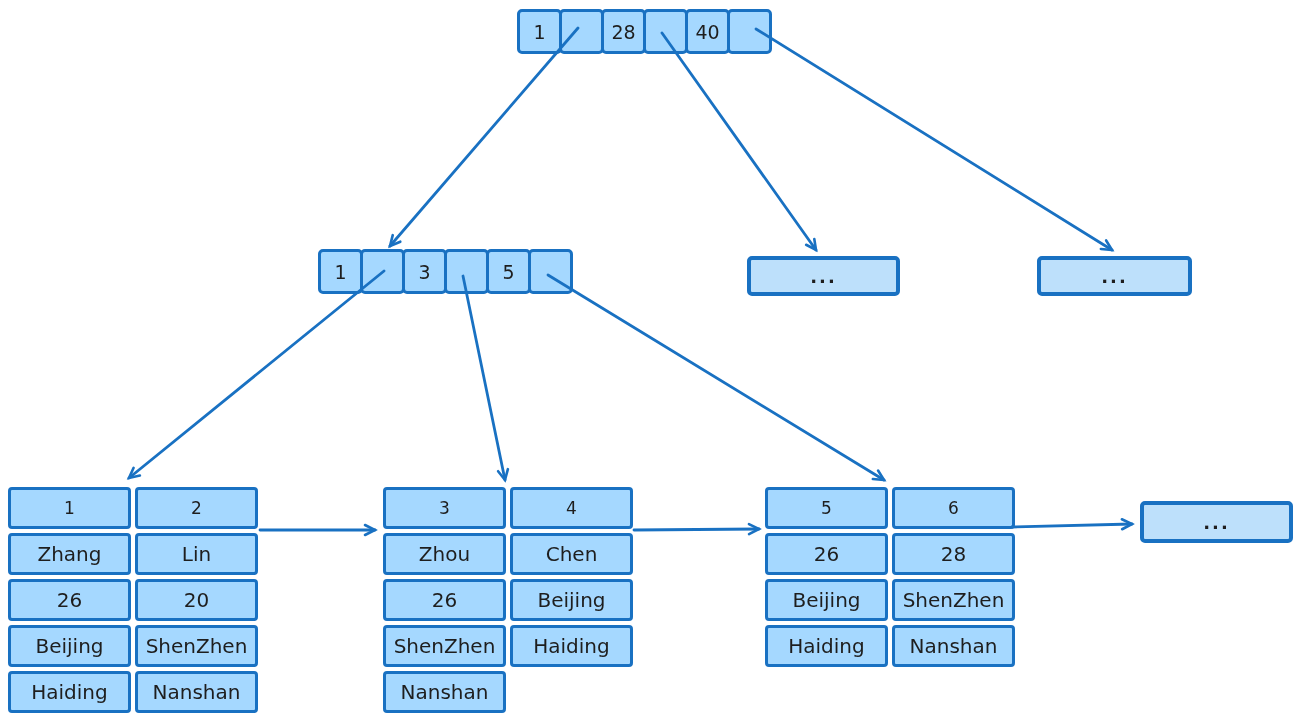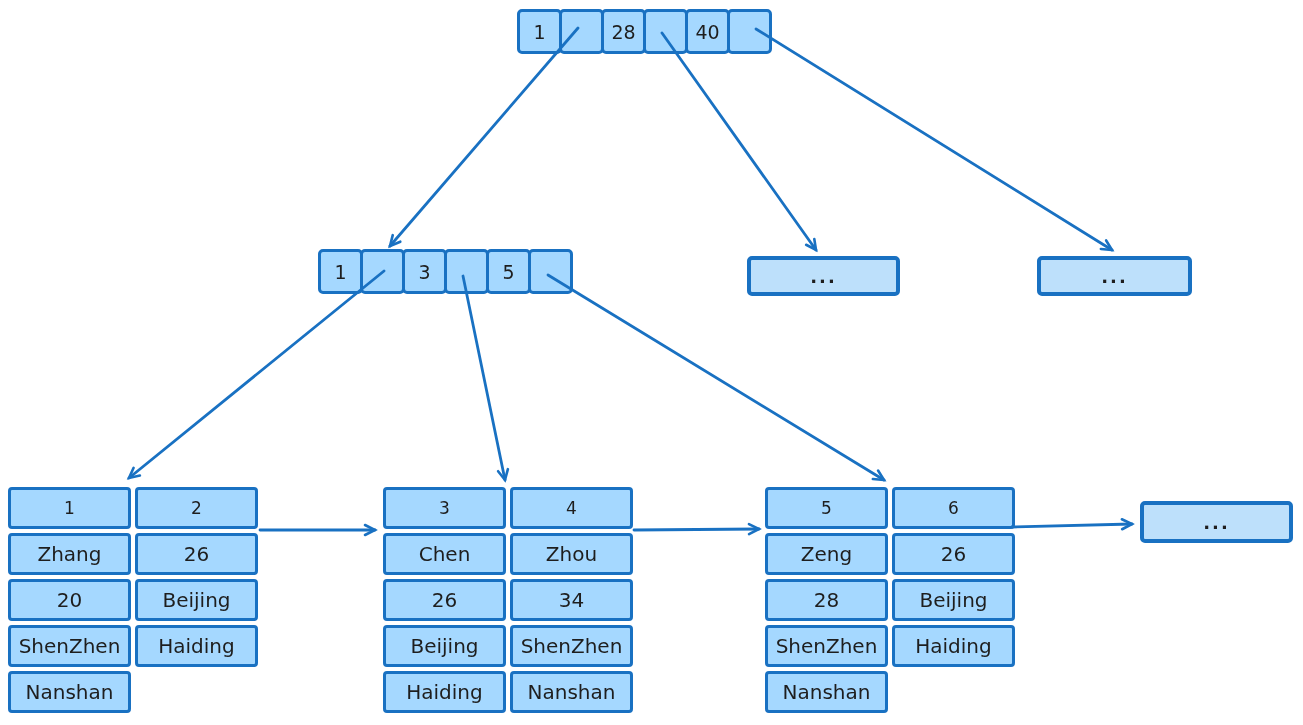--- a/index.html
+++ b/index.html
@@ -94,45 +94,44 @@
     <div class="ncell"></div>
   </div>
 
   <div class="morebox" style="left:747px; top:256px; width:153px; height:40px;">...</div>
   <div class="morebox" style="left:1037px; top:256px; width:155px; height:40px;">...</div>
 
   <div class="leaf" style="left:8px; top:487px;">
     <div class="tcell th">1</div>
     <div class="tcell th">2</div>
     <div class="tcell">Zhang</div>
+    <div class="tcell">Lin</div>
     <div class="tcell">26</div>
     <div class="tcell">20</div>
     <div class="tcell">Beijing</div>
     <div class="tcell">ShenZhen</div>
     <div class="tcell">Haiding</div>
     <div class="tcell">Nanshan</div>
   </div>
 
   <div class="leaf" style="left:383px; top:487px;">
     <div class="tcell th">3</div>
     <div class="tcell th">4</div>
+    <div class="tcell">Zhou</div>
     <div class="tcell">Chen</div>
-    <div class="tcell">Zhou</div>
     <div class="tcell">26</div>
-    <div class="tcell">34</div>
     <div class="tcell">Beijing</div>
     <div class="tcell">ShenZhen</div>
     <div class="tcell">Haiding</div>
     <div class="tcell">Nanshan</div>
   </div>
 
   <div class="leaf" style="left:765px; top:487px;">
     <div class="tcell th">5</div>
     <div class="tcell th">6</div>
-    <div class="tcell">Zeng</div>
     <div class="tcell">26</div>
     <div class="tcell">28</div>
     <div class="tcell">Beijing</div>
     <div class="tcell">ShenZhen</div>
     <div class="tcell">Haiding</div>
     <div class="tcell">Nanshan</div>
   </div>
 
   <div class="morebox" style="left:1140px; top:501px; width:153px; height:42px;">...</div>
 

